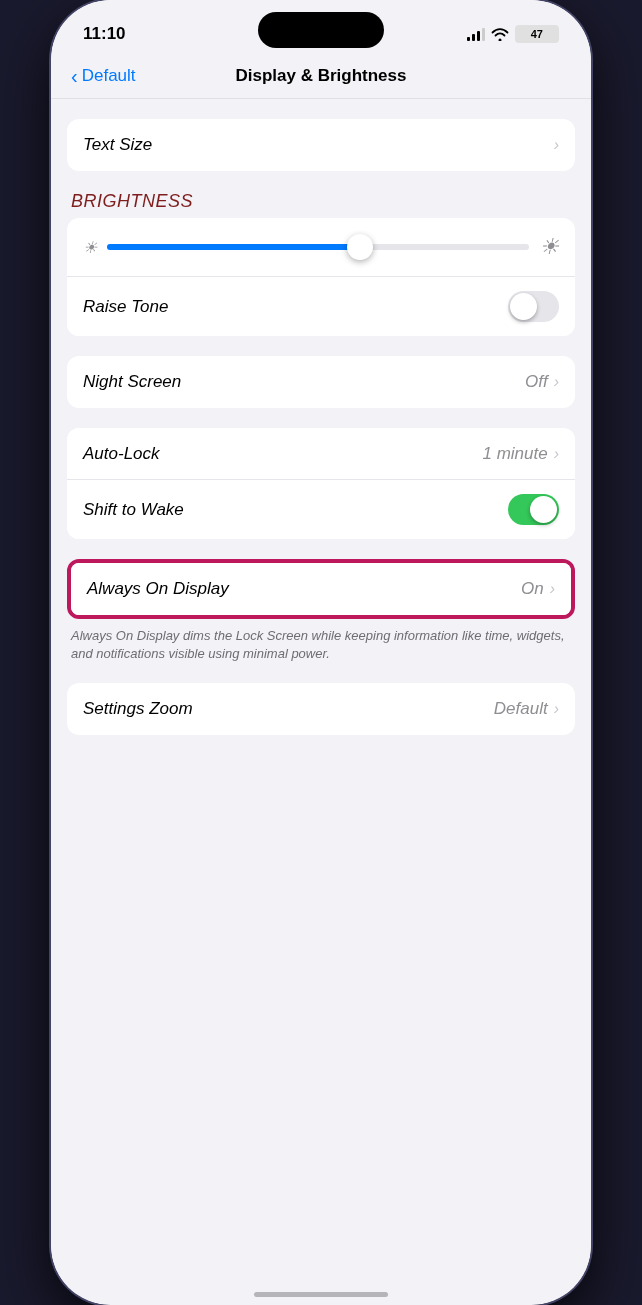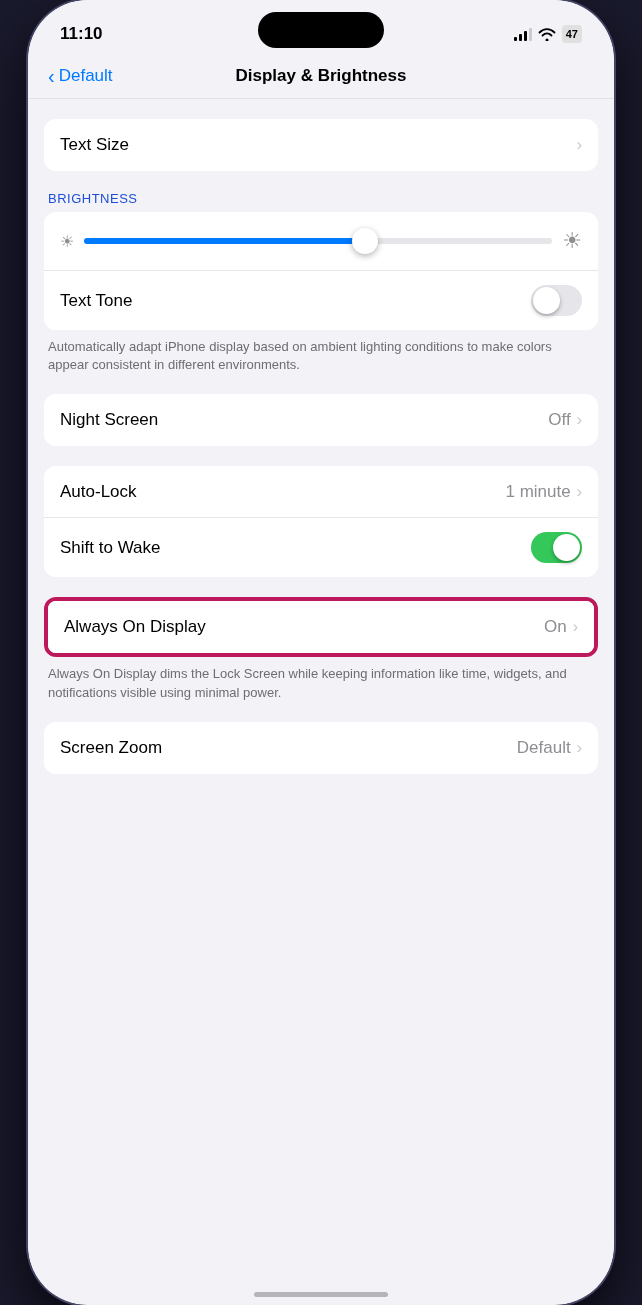--- a/index.html
+++ b/index.html
@@ -7,21 +7,21 @@
     body {
       background: #1a1a2e;
       display: flex;
       justify-content: center;
       align-items: center;
       min-height: 100vh;
       font-family: -apple-system, 'SF Pro Display', 'Helvetica Neue', Arial, sans-serif;
     }
 
     .phone-frame {
-      width: 586px;
+      width: 540px;
       height: 1305px;
       background: #2a2a3e;
       border-radius: 60px;
       position: relative;
       overflow: hidden;
       box-shadow: 0 0 0 2px #444466, 0 20px 60px rgba(0,0,0,0.8);
     }
 
     .phone-screen {
       position: absolute;
@@ -116,31 +116,32 @@
       font-weight: 600;
       color: #000;
     }
 
     
     .content {
       overflow-y: auto;
       height: calc(100% - 110px);
       padding: 0;
       background: #f2f2f7;
+      font-style: italic;
     }
 
     
     .section {
       margin: 20px 16px 0;
     }
 
     .section-label {
-      font-size: 13px;
+      font-size: 18px;
       font-weight: 400;
-      color: #1d4ed8;
+      color: #7f1d1d;
       text-transform: uppercase;
       letter-spacing: 0.5px;
       margin-bottom: 6px;
       padding-left: 4px;
     }
 
     .card {
       background: #fff;
       border-radius: 12px;
       overflow: hidden;
@@ -309,21 +310,21 @@
           <div class="signal-bar" style="height:13px; background:#ccc;"></div>
         </div>
 
         <svg class="wifi-icon" viewBox="0 0 18 14" fill="none">
           <path d="M9 11.5a1.5 1.5 0 1 1 0 3 1.5 1.5 0 0 1 0-3z" fill="#000"></path>
           <path d="M4.5 8.5C5.9 7.1 7.4 6.4 9 6.4c1.6 0 3.1.7 4.5 2.1" stroke="#000" stroke-width="1.8" fill="none" stroke-linecap="round"></path>
           <path d="M1.5 5.5C3.6 3.4 6.1 2.2 9 2.2c2.9 0 5.4 1.2 7.5 3.3" stroke="#000" stroke-width="1.8" fill="none" stroke-linecap="round"></path>
         </svg>
 
         <div style="display:flex;align-items:center;gap:0">
-          <div style="display:flex;align-items:center;background:#e0e0e0;border-radius:4px;padding:2px 4px;height:18px;gap:2px">
+          <div style="display:flex;align-items:center;background:#e0e0e0;border-radius:4px;padding:2px 16px;height:18px;gap:2px">
             <span style="font-size:11px;font-weight:700;color:#000">47</span>
           </div>
         </div>
       </div>
     </div>
 
     <div class="nav-header">
       <div class="nav-back">
         <span class="nav-back-chevron">‹</span>
         <span>Default</span>
@@ -355,27 +356,26 @@
               <span class="sun-icon-small">☀</span>
               <div class="slider-track">
                 <div class="slider-fill" style="width: 60%"></div>
                 <div class="slider-thumb" style="left: 60%"></div>
               </div>
               <span class="sun-icon-large">☀</span>
             </div>
           </div>
 
           <div class="row">
-            <span class="row-label">Text Tone</span>
+            <span class="row-label">Raise Tone</span>
             <div class="toggle off">
               <div class="toggle-thumb"></div>
             </div>
           </div>
         </div>
-        <div class="section-desc">Automatically adapt iPhone display based on ambient lighting conditions to make colors appear consistent in different environments.</div>
       </div>
 
       <div class="section">
         <div class="card">
           <div class="row">
             <span class="row-label">Night Screen</span>
             <div class="row-right">
               <span>Off</span>
               <span class="chevron">›</span>
             </div>
@@ -410,21 +410,21 @@
               <span class="chevron">›</span>
             </div>
           </div>
         </div>
         <div class="section-desc">Always On Display dims the Lock Screen while keeping information like time, widgets, and notifications visible using minimal power.</div>
       </div>
 
       <div class="section">
         <div class="card">
           <div class="row">
-            <span class="row-label">Screen Zoom</span>
+            <span class="row-label">Settings Zoom</span>
             <div class="row-right">
               <span>Default</span>
               <span class="chevron">›</span>
             </div>
           </div>
         </div>
       </div>
 
       <div style="height: 40px"></div>
 

